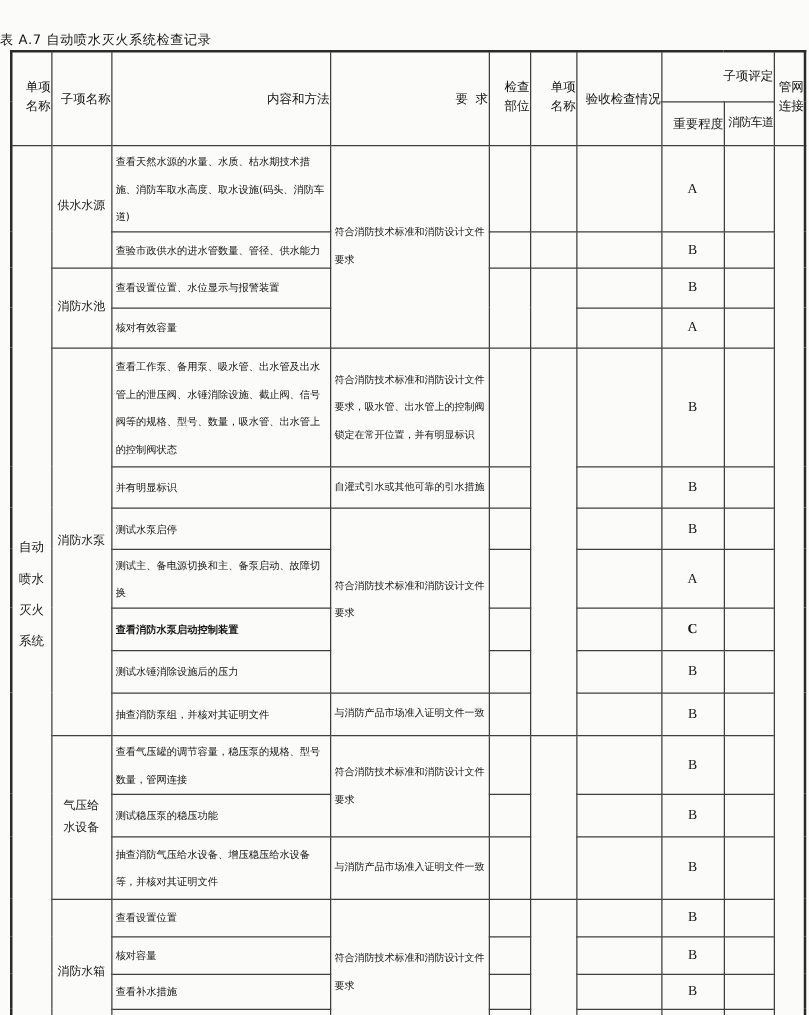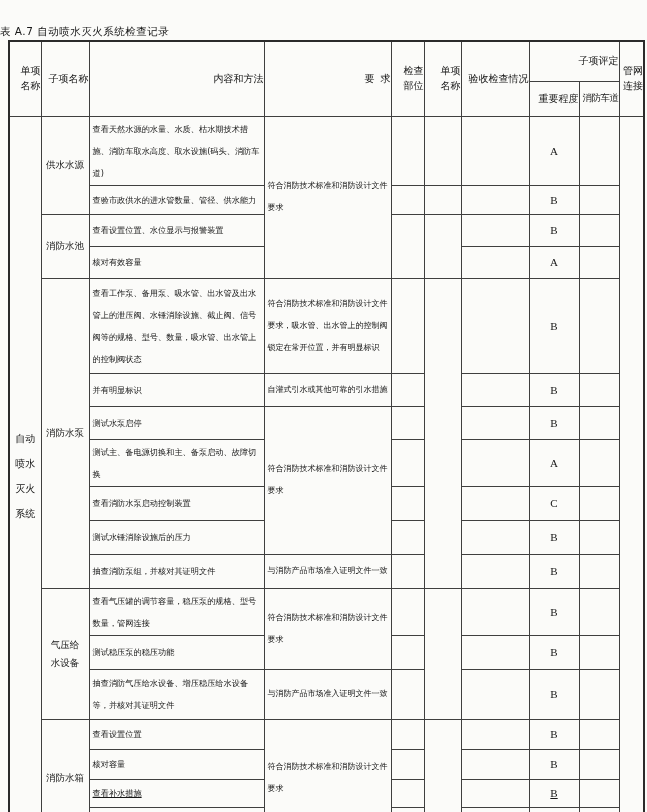--- a/index.html
+++ b/index.html
@@ -159,21 +159,21 @@
         <td class="letter-cell">B</td>
         <td class="empty-cell"></td>
       </tr>
       <tr style="height: 42px; margin-top: 13px;">
         <td class="content-cell">测试主、备电源切换和主、备泵启动、故障切换</td>
         <td class="empty-cell"></td>
         <td class="empty-cell"></td>
         <td class="letter-cell">A</td>
         <td class="empty-cell"></td>
       </tr>
-      <tr style="height: 34px;">
+      <tr style="height: 34px; font-weight: bold;">
         <td class="content-cell">查看消防水泵启动控制装置</td>
         <td class="empty-cell"></td>
         <td class="empty-cell"></td>
         <td class="letter-cell">C</td>
         <td class="empty-cell"></td>
       </tr>
       <tr style="height: 34px;">
         <td class="content-cell">测试水锤消除设施后的压力</td>
         <td class="empty-cell"></td>
         <td class="empty-cell"></td>
@@ -223,21 +223,21 @@
         <td class="letter-cell">B</td>
         <td class="empty-cell"></td>
       </tr>
       <tr style="height: 30px;">
         <td class="content-cell">核对容量</td>
         <td class="empty-cell"></td>
         <td class="empty-cell"></td>
         <td class="letter-cell">B</td>
         <td class="empty-cell"></td>
       </tr>
-      <tr style="height: 28px; text-decoration: underline;">
+      <tr style="height: 28px;">
         <td class="content-cell">查看补水措施</td>
         <td class="empty-cell"></td>
         <td class="empty-cell"></td>
         <td class="letter-cell">B</td>
         <td class="empty-cell"></td>
       </tr>
       <tr style="height: 30px;">
         <td class="content-cell">查看确保水量的措施，管网连接</td>
         <td class="empty-cell"></td>
         <td class="empty-cell"></td>

